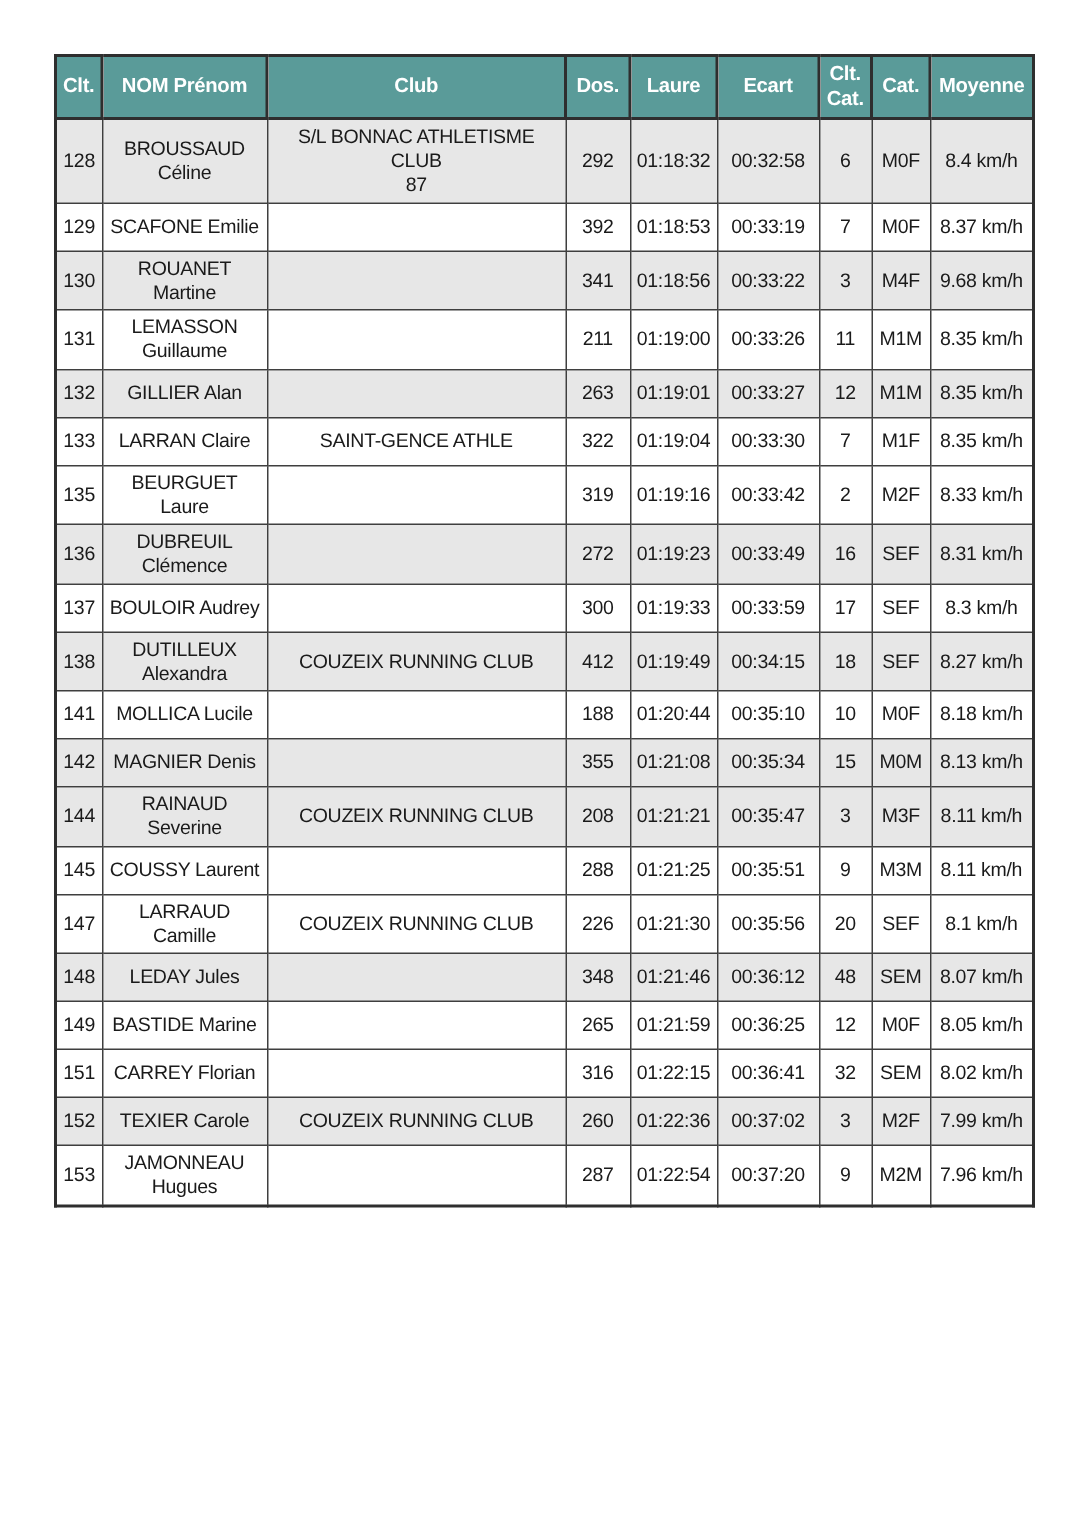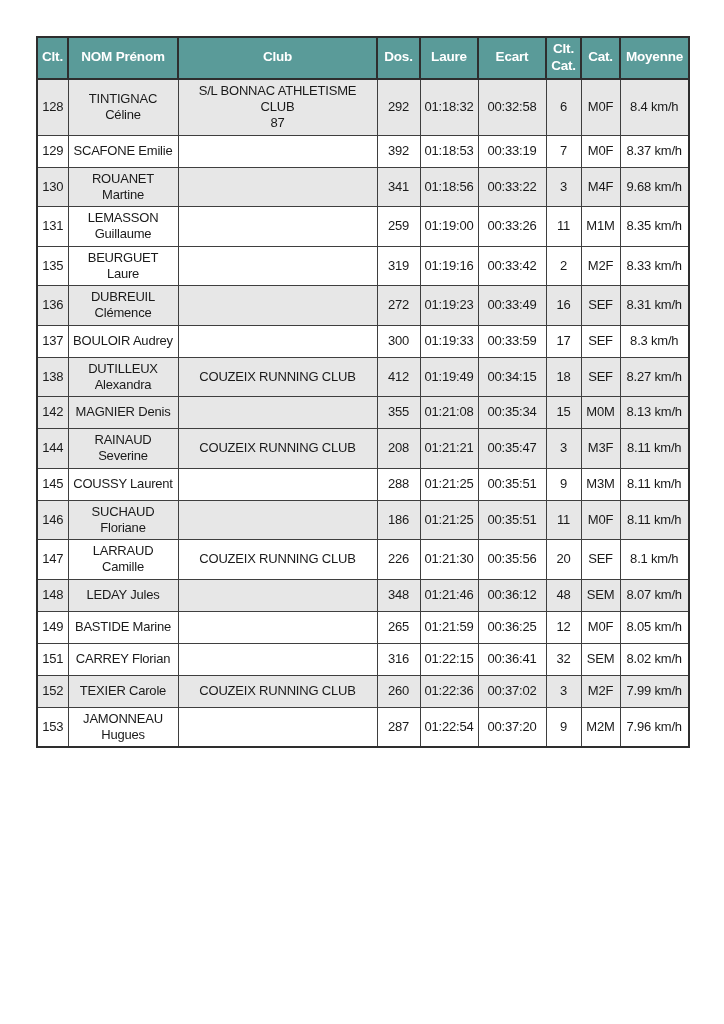--- a/index.html
+++ b/index.html
@@ -73,21 +73,21 @@
         <th>Ecart</th>
         <th>Clt.
 Cat.</th>
         <th>Cat.</th>
         <th>Moyenne</th>
       </tr>
     </thead>
     <tbody id="results-body">
         <tr class="alt">
           <td>128</td>
-          <td>TINTIGNAC
+          <td>BROUSSAUD
 Céline</td>
           <td>S/L BONNAC ATHLETISME CLUB
 87</td>
           <td>292</td>
           <td>01:18:32</td>
           <td>00:32:58</td>
           <td>6</td>
           <td>M0F</td>
           <td>8.4 km/h</td>
         </tr>
@@ -112,25 +112,47 @@
           <td>00:33:22</td>
           <td>3</td>
           <td>M4F</td>
           <td>9.68 km/h</td>
         </tr>
         <tr>
           <td>131</td>
           <td>LEMASSON
 Guillaume</td>
           <td></td>
-          <td>259</td>
+          <td>211</td>
           <td>01:19:00</td>
           <td>00:33:26</td>
           <td>11</td>
           <td>M1M</td>
+          <td>8.35 km/h</td>
+        </tr>
+        <tr class="alt">
+          <td>132</td>
+          <td>GILLIER Alan</td>
+          <td></td>
+          <td>263</td>
+          <td>01:19:01</td>
+          <td>00:33:27</td>
+          <td>12</td>
+          <td>M1M</td>
+          <td>8.35 km/h</td>
+        </tr>
+        <tr>
+          <td>133</td>
+          <td>LARRAN Claire</td>
+          <td>SAINT-GENCE ATHLE</td>
+          <td>322</td>
+          <td>01:19:04</td>
+          <td>00:33:30</td>
+          <td>7</td>
+          <td>M1F</td>
           <td>8.35 km/h</td>
         </tr>
         <tr>
           <td>135</td>
           <td>BEURGUET
 Laure</td>
           <td></td>
           <td>319</td>
           <td>01:19:16</td>
           <td>00:33:42</td>
@@ -166,20 +188,31 @@
           <td>DUTILLEUX
 Alexandra</td>
           <td>COUZEIX RUNNING CLUB</td>
           <td>412</td>
           <td>01:19:49</td>
           <td>00:34:15</td>
           <td>18</td>
           <td>SEF</td>
           <td>8.27 km/h</td>
         </tr>
+        <tr>
+          <td>141</td>
+          <td>MOLLICA Lucile</td>
+          <td></td>
+          <td>188</td>
+          <td>01:20:44</td>
+          <td>00:35:10</td>
+          <td>10</td>
+          <td>M0F</td>
+          <td>8.18 km/h</td>
+        </tr>
         <tr class="alt">
           <td>142</td>
           <td>MAGNIER Denis</td>
           <td></td>
           <td>355</td>
           <td>01:21:08</td>
           <td>00:35:34</td>
           <td>15</td>
           <td>M0M</td>
           <td>8.13 km/h</td>
@@ -200,32 +233,20 @@
           <td>145</td>
           <td>COUSSY Laurent</td>
           <td></td>
           <td>288</td>
           <td>01:21:25</td>
           <td>00:35:51</td>
           <td>9</td>
           <td>M3M</td>
           <td>8.11 km/h</td>
         </tr>
-        <tr class="alt">
-          <td>146</td>
-          <td>SUCHAUD
-Floriane</td>
-          <td></td>
-          <td>186</td>
-          <td>01:21:25</td>
-          <td>00:35:51</td>
-          <td>11</td>
-          <td>M0F</td>
-          <td>8.11 km/h</td>
-        </tr>
         <tr>
           <td>147</td>
           <td>LARRAUD
 Camille</td>
           <td>COUZEIX RUNNING CLUB</td>
           <td>226</td>
           <td>01:21:30</td>
           <td>00:35:56</td>
           <td>20</td>
           <td>SEF</td>

